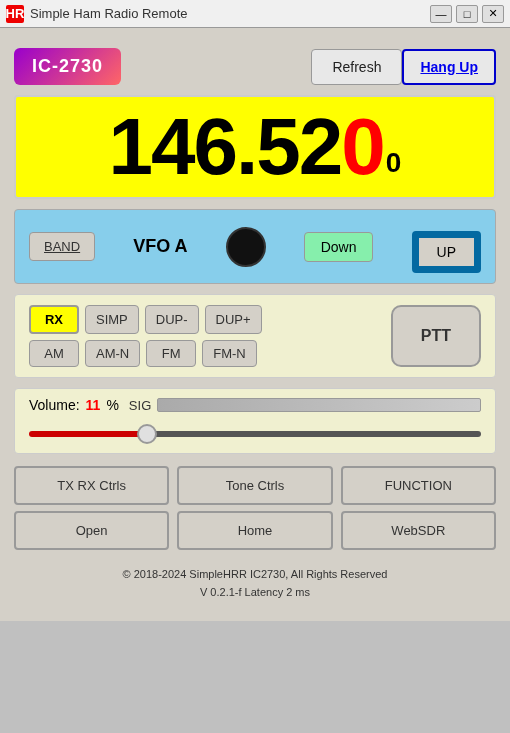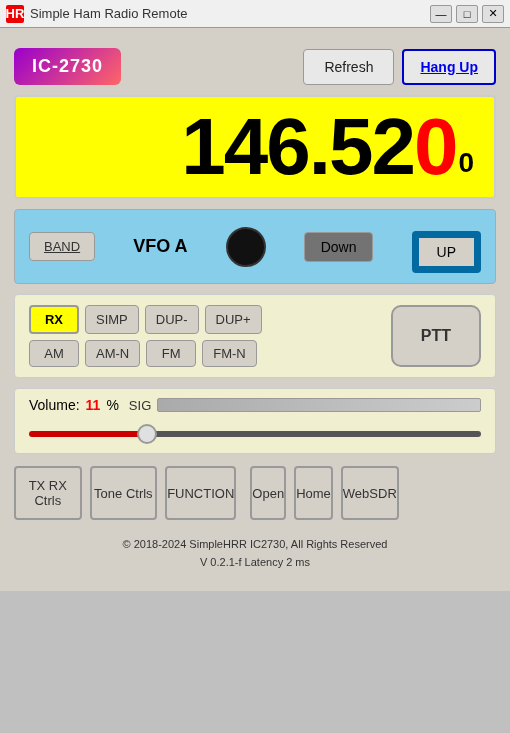--- a/index.html
+++ b/index.html
@@ -78,21 +78,20 @@
       background: linear-gradient(135deg, #9900cc, #cc3399, #ff6666);
       color: white;
       font-weight: bold;
       font-size: 18px;
       padding: 8px 18px;
       border-radius: 6px;
       letter-spacing: 1px;
     }
     .top-bar-buttons {
       display: flex;
-      gap: 8px;
     }
     .btn-refresh {
       background: #e8e8e8;
       border: 1px solid #999;
       border-radius: 4px;
       padding: 8px 20px;
       font-size: 14px;
       cursor: pointer;
       color: #222;
     }
@@ -109,21 +108,21 @@
     }
 
     
     .freq-display {
       background: #ffff00;
       border: 2px solid #ccc;
       border-radius: 4px;
       padding: 10px 20px;
       display: flex;
       align-items: baseline;
-      justify-content: flex-end;
+      justify-content: center;
       gap: 0;
     }
     .freq-main {
       font-size: 80px;
       font-weight: bold;
       color: #000;
       line-height: 1;
       letter-spacing: -2px;
     }
     .freq-decimal-part {
@@ -166,21 +165,21 @@
       color: #000;
     }
     .vfo-knob {
       width: 40px;
       height: 40px;
       background: #111;
       border-radius: 50%;
       border: 2px solid #333;
     }
     .down-btn {
-      background: #737373;
+      background: #86efac;
       border: 1px solid #999;
       border-radius: 4px;
       padding: 6px 16px;
       font-size: 14px;
       cursor: pointer;
     }
     .up-btn {
       background: #d4d0c8;
       border: 7px solid #0369a1;
       border-radius: 4px;
@@ -303,22 +302,22 @@
       height: 20px;
       border-radius: 50%;
       background: #e0e0e0;
       border: 2px solid #999;
       cursor: pointer;
     }
 
     
     .bottom-buttons {
       display: flex;
-      flex-direction: row;
-      gap: 14px;
+      flex-direction: column;
+      gap: 6px;
       margin-top: 2px;
     }
     .btn-row {
       display: flex;
       gap: 8px;
       justify-content: space-between;
     }
     .nav-btn {
       flex: 1;
       background: #d4d0c8;

